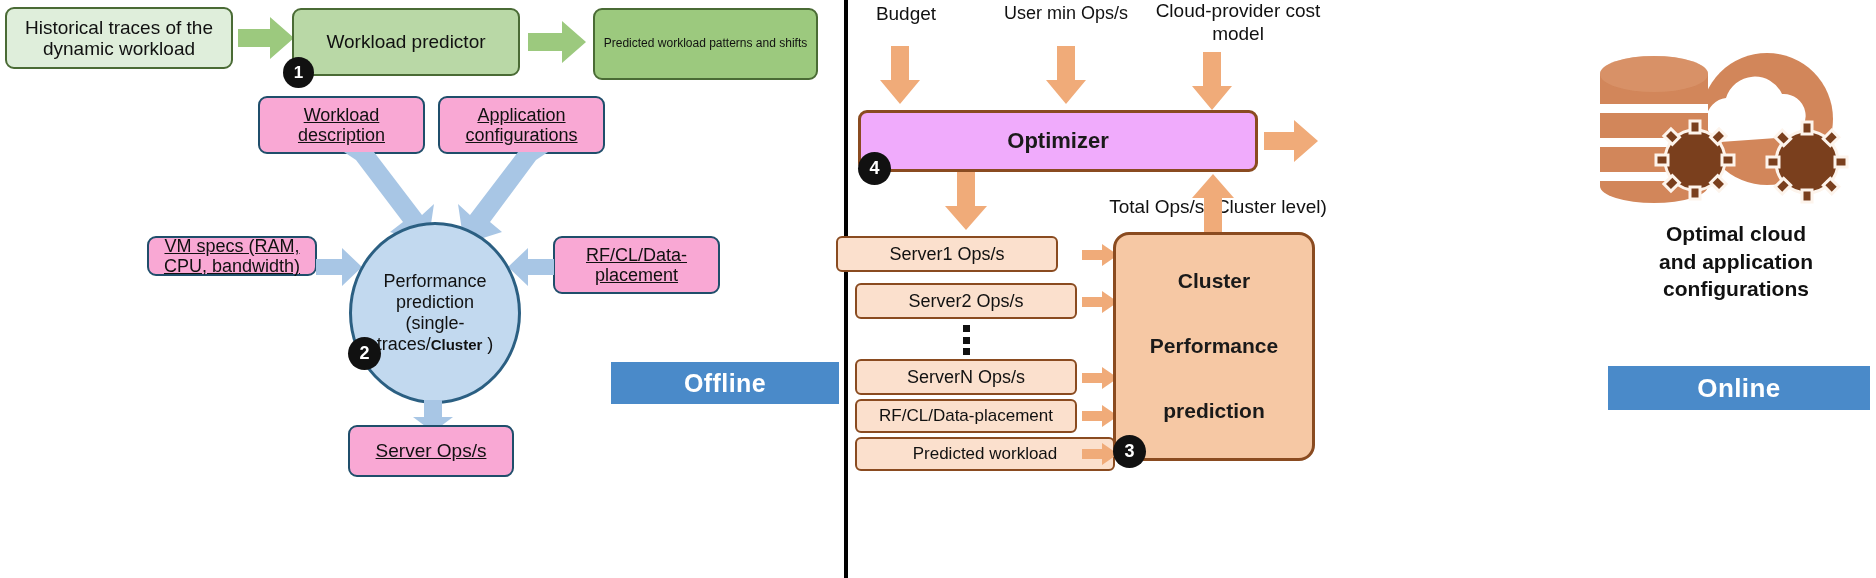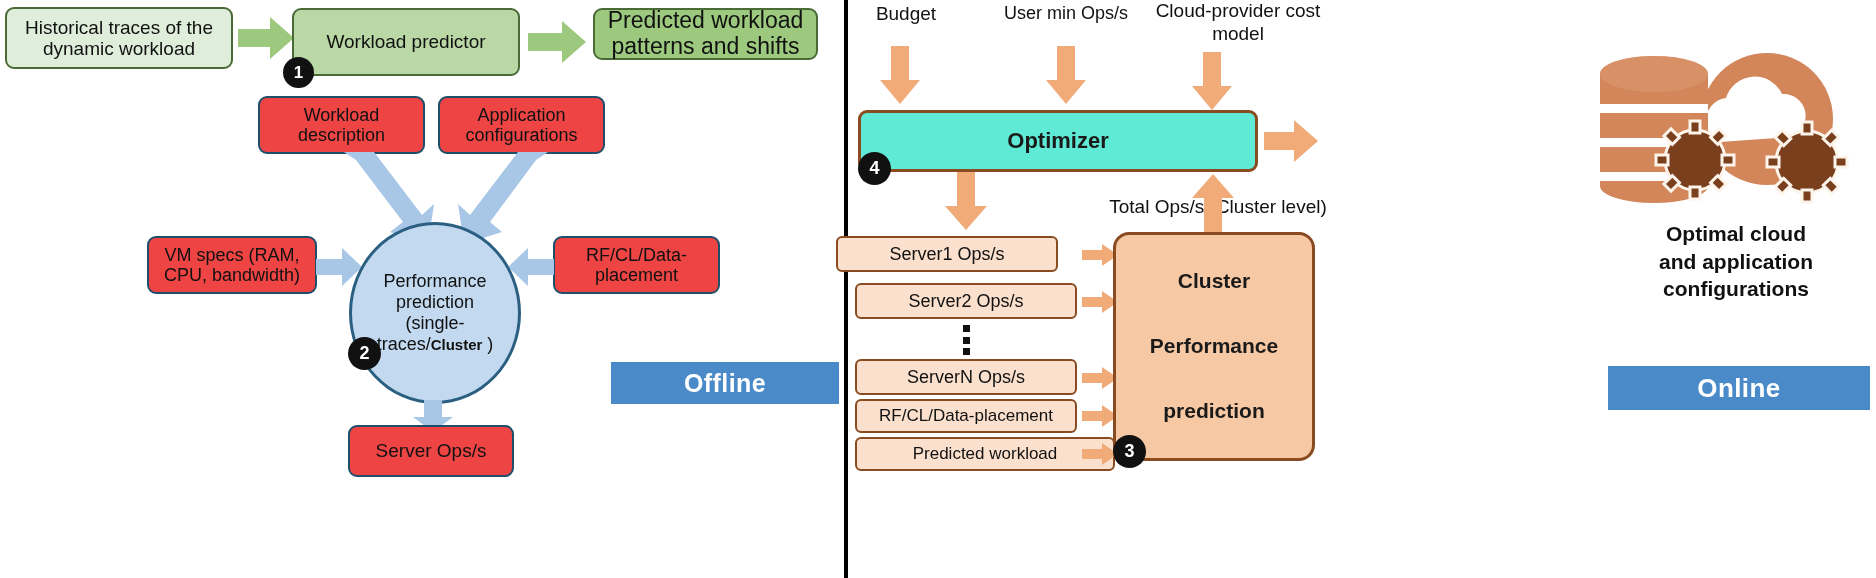--- a/index.html
+++ b/index.html
@@ -14,25 +14,25 @@
     border-radius:9px;line-height:1.12;
   }
   .node span{display:block;}
 
   
   .green-light{background:#dfeedb;border:2.5px solid #4a6b35;color:#111;}
   .green-mid{background:#b9d8a6;border:2.5px solid #4a6b35;color:#111;}
   .green-dark{background:#9cc97e;border:2.5px solid #4a6b35;color:#111;}
 
   
-  .blue-box{background:#ef4444;border:2.5px solid #1f4e6b;color:#111;}
+  .blue-box{background:#f9a8d4;border:2.5px solid #1f4e6b;color:#111;text-decoration:underline;}
   .blue-circle{background:#c2d9ef;border:3px solid #2b5f82;border-radius:50%;color:#111;}
 
   
-  .orange-strong{background:#5eead4;border:3px solid #8a4b20;color:#1a1a1a;font-weight:bold;}
+  .orange-strong{background:#f0abfc;border:3px solid #8a4b20;color:#1a1a1a;font-weight:bold;}
   .orange-mid{background:#f6c8a4;border:3px solid #8a4b20;color:#1a1a1a;}
   .orange-light{background:#fbe0cd;border:2.5px solid #8a4b20;color:#111;}
 
   
   .banner{background:#4a8ac9;color:#fff;font-weight:bold;display:flex;align-items:center;
           justify-content:center;letter-spacing:.4px;}
 
   
   .caption{color:#111;text-align:center;line-height:1.12;}
   .caption-bold{font-weight:bold;}
@@ -71,21 +71,21 @@
   <div class="abs node green-mid" style="left:292px;top:8px;width:228px;height:68px;font-size:19px;padding:0 8px;">
     <span>Workload predictor</span>
   </div>
 
   <div class="abs" style="left:528px;top:21px;width:58px;height:42px;">
     <svg width="58" height="42" viewBox="0 0 58 42">
         <polygon points="0,12 34,12 34,0 58,21 34,42 34,30 0,30" fill="#9cc97e"></polygon>
       </svg>
   </div>
 
-  <div class="abs node green-dark" style="left:593px;top:8px;width:225px;height:52px;font-size:23px;padding:0 8px;">
+  <div class="abs node green-dark" style="left:593px;top:8px;width:225px;height:72px;font-size:12px;padding:0 8px;">
     <span>Predicted workload patterns and shifts</span>
   </div>
 
   <div class="abs badge" style="left:283px;top:57px;width:31px;height:31px;font-size:17px;">
     <span>1</span>
   </div>
 
   <div class="abs node blue-box" style="left:258px;top:96px;width:167px;height:58px;font-size:18px;padding:0 6px;">
     <span>Workload description</span>
   </div>
@@ -99,21 +99,21 @@
       <polygon points="26,0 56,0 104,63 116,52 110,92 72,80 85,70 38,8" fill="#a8c6e5" transform="translate(-12,0)"></polygon>
     </svg>
   </div>
 
   <div class="abs" style="left:452px;top:152px;width:110px;height:92px;">
     <svg width="110" height="92" viewBox="0 0 110 92">
       <polygon points="56,0 86,0 74,8 28,70 40,80 2,92 -4,52 8,63" fill="#a8c6e5" transform="translate(10,0)"></polygon>
     </svg>
   </div>
 
-  <div class="abs node blue-box" style="left:147px;top:236px;width:170px;height:58px;font-size:18px;padding:0 6px;">
+  <div class="abs node blue-box" style="left:147px;top:236px;width:170px;height:40px;font-size:18px;padding:0 6px;">
     <span>VM specs (RAM, CPU, bandwidth)</span>
   </div>
 
   <div class="abs" style="left:316px;top:248px;width:46px;height:38px;">
     <svg width="46" height="38" viewBox="0 0 46 38">
         <polygon points="0,11 26,11 26,0 46,19 26,38 26,27 0,27" fill="#a8c6e5"></polygon>
       </svg>
   </div>
 
   <div class="abs node blue-box" style="left:553px;top:236px;width:167px;height:58px;font-size:18px;padding:0 6px;">

